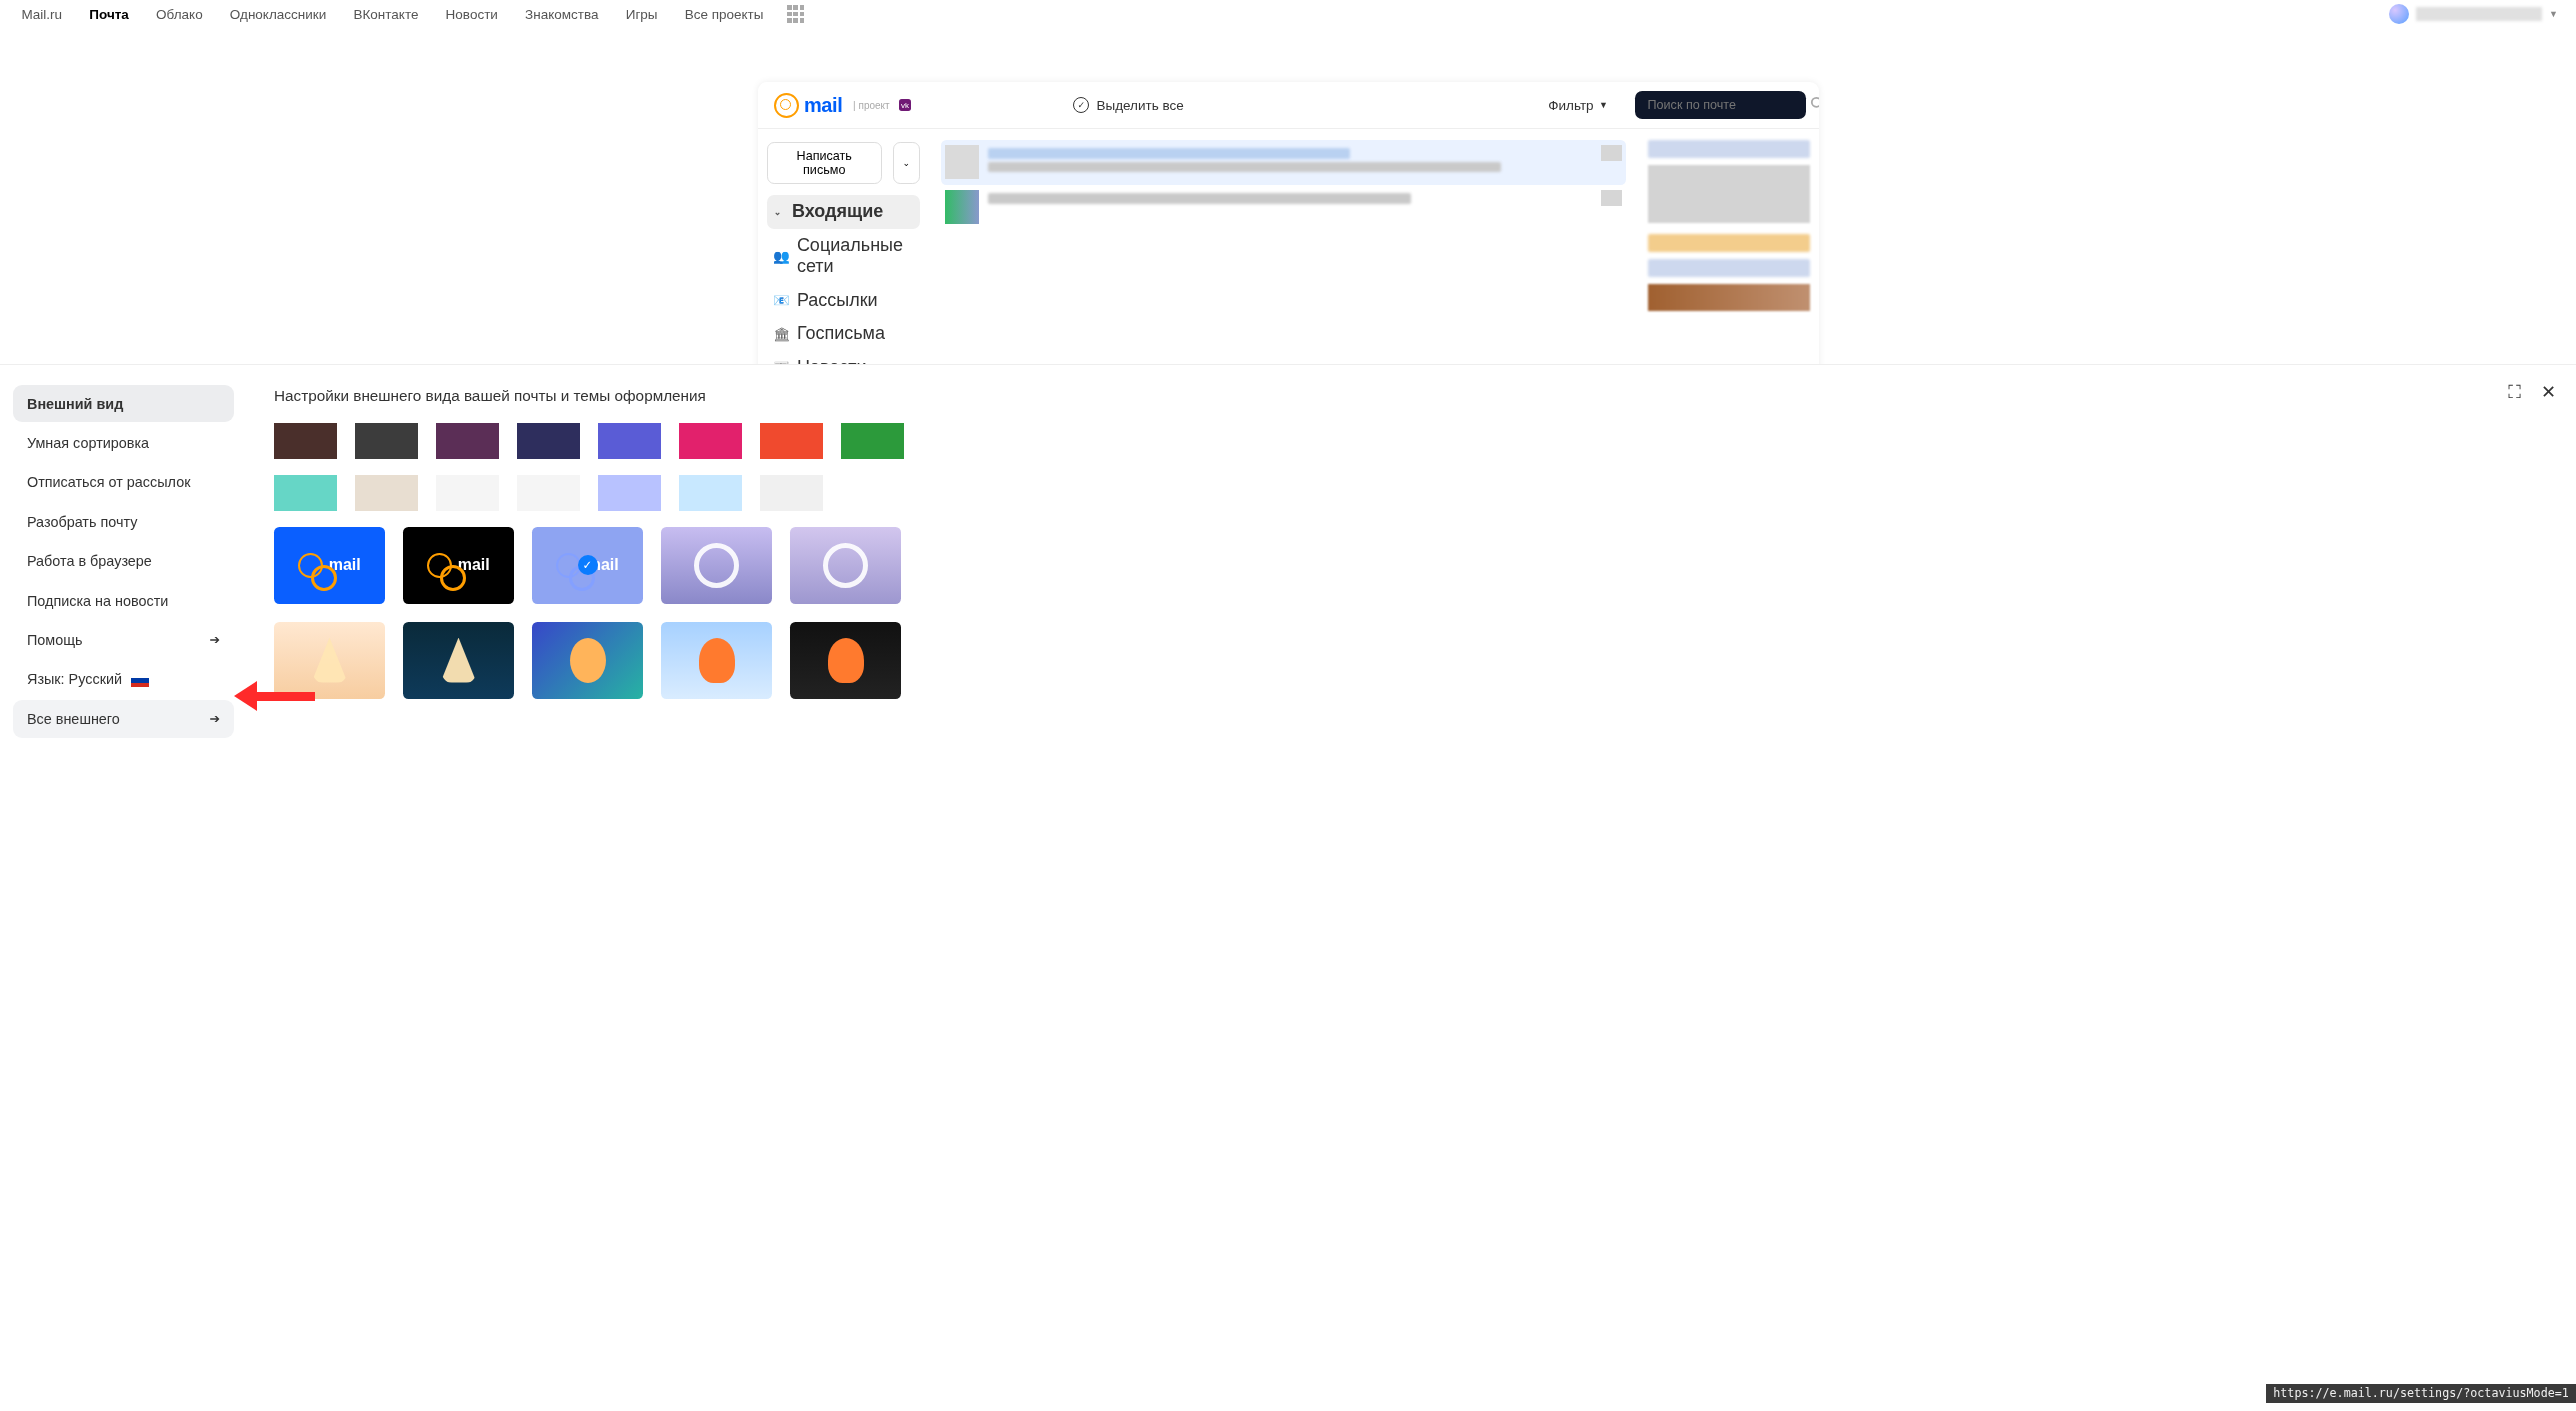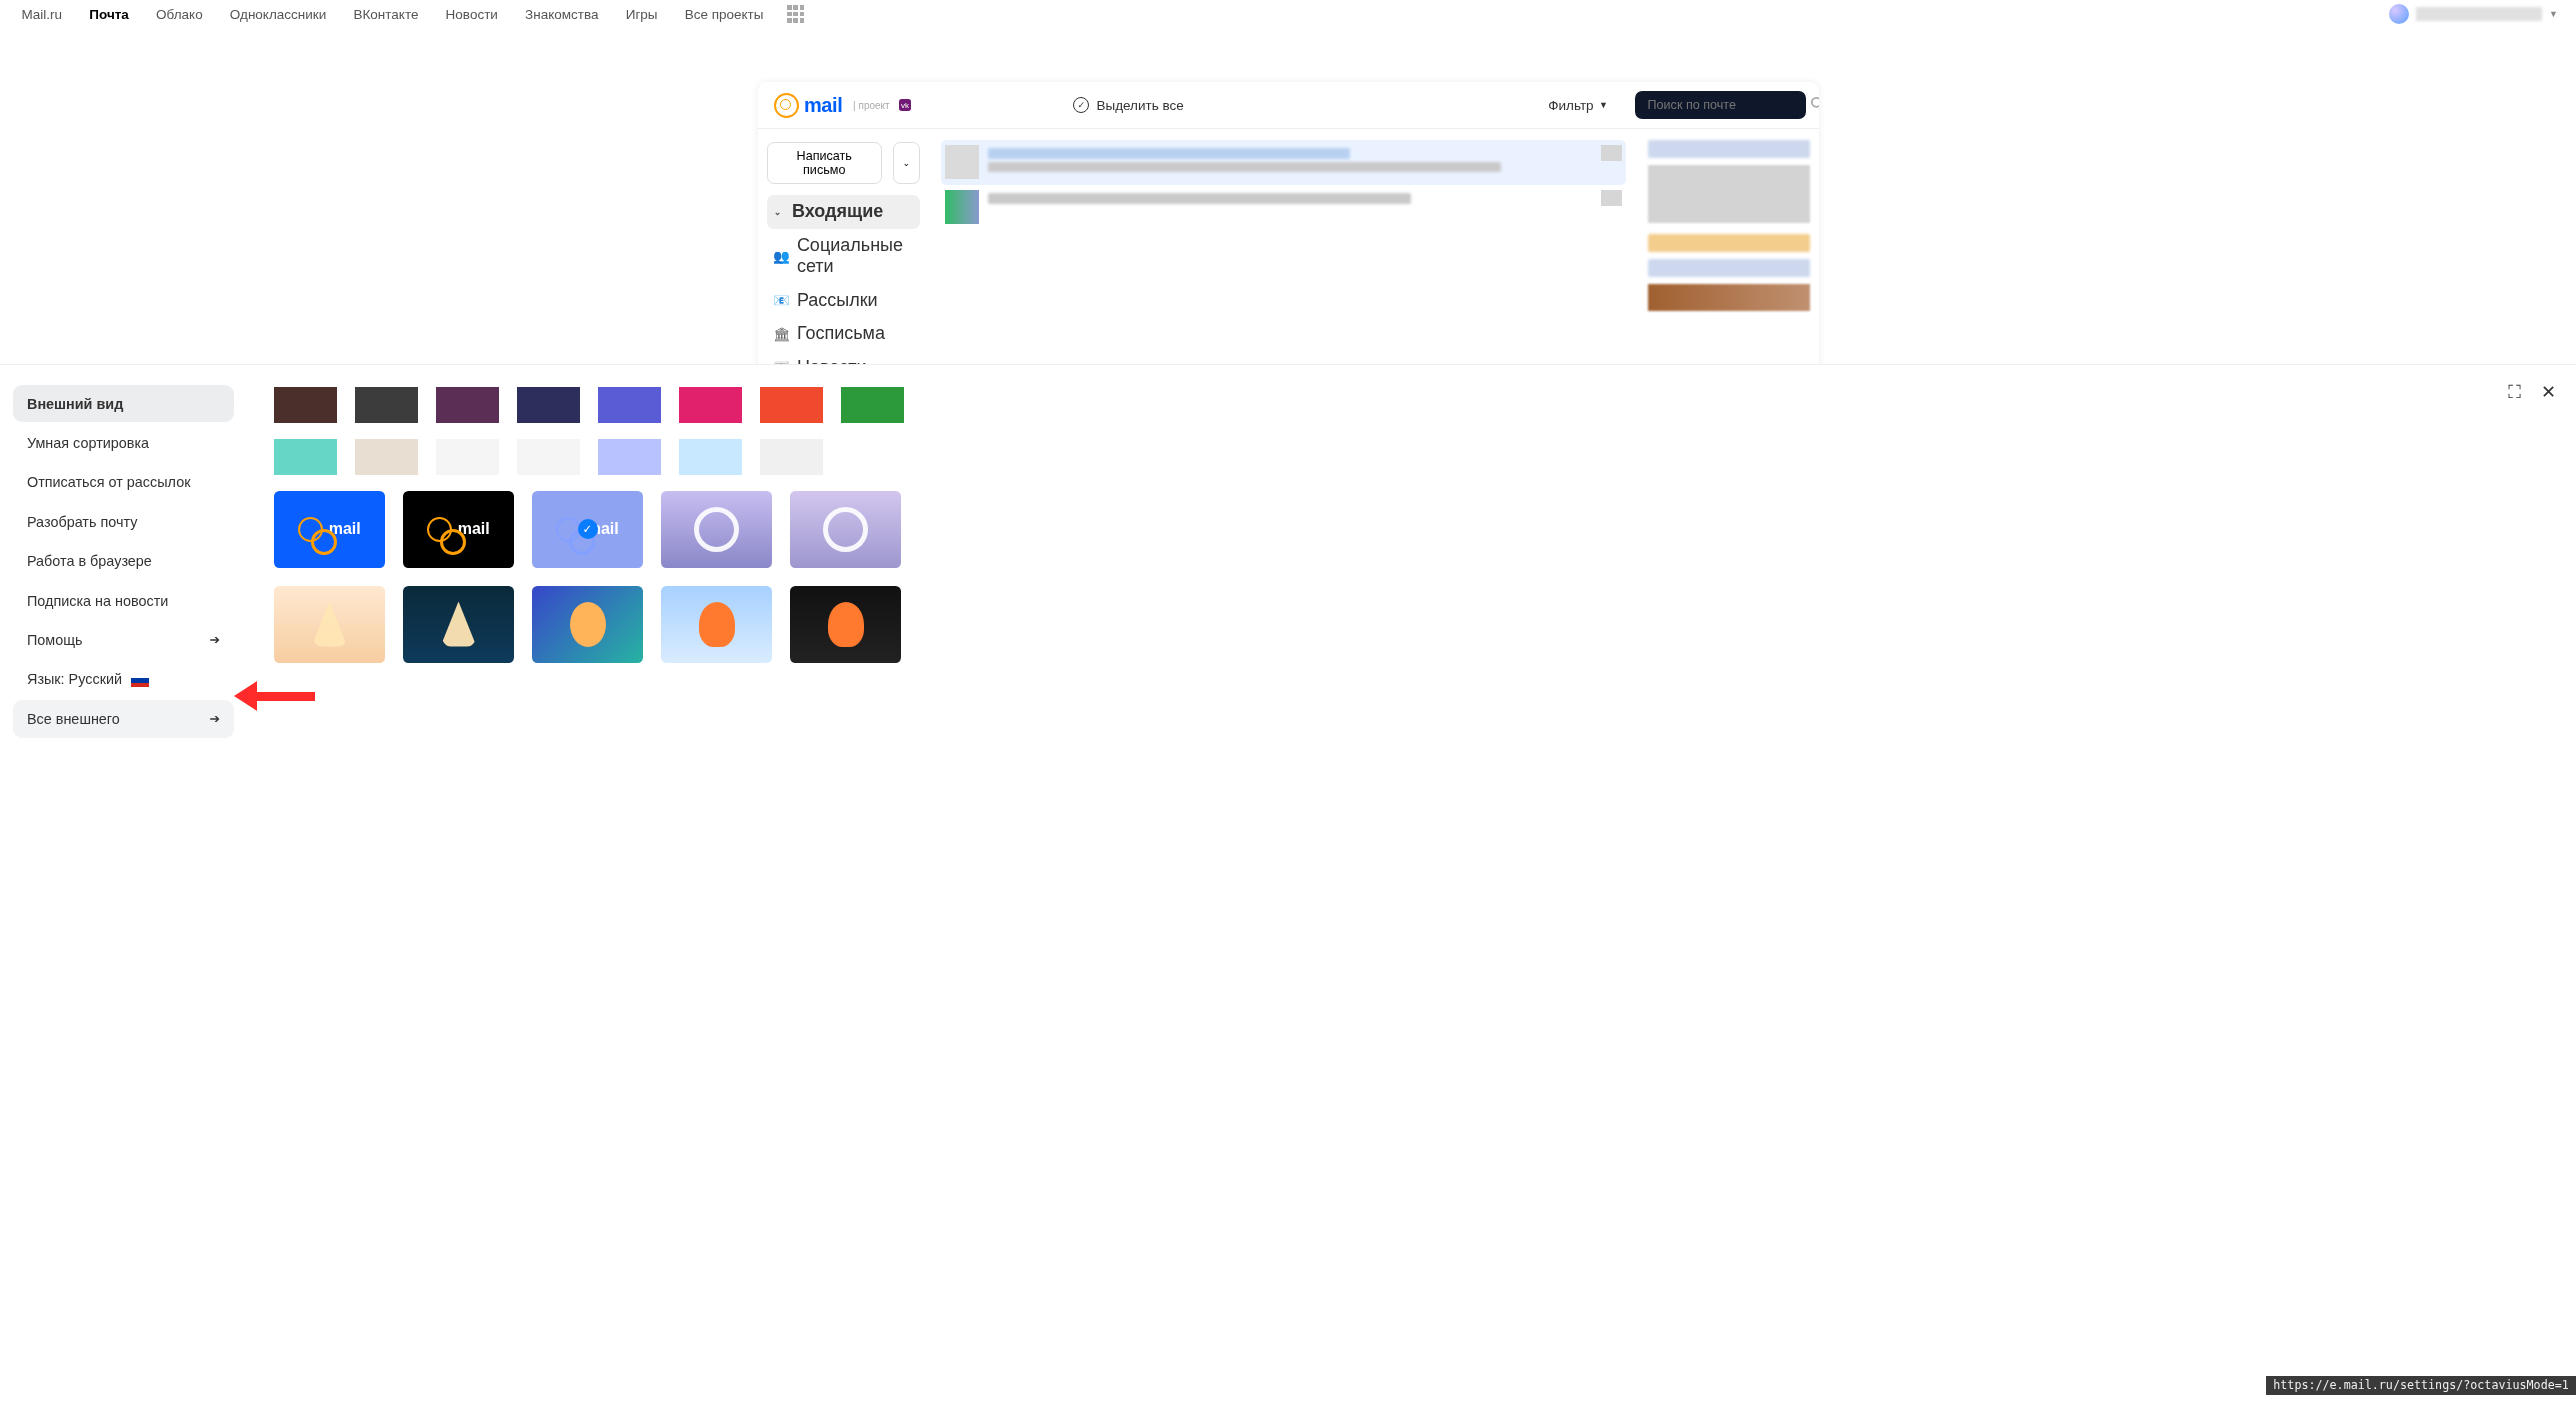--- a/index.html
+++ b/index.html
@@ -93,21 +93,21 @@
   .theme-label { color:#fff; font-weight:700; font-size:20px; margin-left:5.4px; }
 
   .modal-actions { position: absolute; top: 16px; right: 20px; display: flex; gap: 20px; }
   .modal-actions button { background: none; border: 0; font-size: 18px; cursor: pointer; color:#333; }
 
   
   .red-arrow { position: absolute; left: 234px; top: 681px; width: 81px; height: 32px; }
   .red-arrow-body { position:absolute; right:0; top: 10.8px; width: 58px; height: 9px; background: #ff2a2a; }
   .red-arrow-head { position:absolute; left:0; top:0; width:0; height:0; border-right: 23.4px solid #ff2a2a; border-top: 15.3px solid transparent; border-bottom: 15.3px solid transparent; }
 
-  .status-bar { position: absolute; right: 0; bottom: 16px; background: #3a3a3a; color: #efefef; font-family: monospace; font-size: 11.7px; padding: 2.7px 7.2px; }
+  .status-bar { position: absolute; right: 0; bottom: 8px; background: #3a3a3a; color: #efefef; font-family: monospace; font-size: 11.7px; padding: 2.7px 7.2px; }
 
   
   .settings-flex { display: flex; gap: 36px; align-items: flex-start; }
   .toggles-block { width: 288px; }
   .themes-block { flex: 1; }
 </style>
 </head>
 <body>
 
 <div class="portal-nav">
@@ -260,20 +260,21 @@
         <span>Все внешнего</span>
         <span class="arr">➔</span>
       </div>
   </div>
 
   <div class="settings-main">
     <div class="modal-actions">
       <button><span>⛶</span></button>
       <button><span>✕</span></button>
     </div>
+    <div class="settings-title">Настройки внешнего вида вашей почты и темы оформления</div>
 
     <div class="settings-flex">
 
       <div class="themes-block">
         <div class="color-row" id="color-row-1">
             <div class="swatch" style="background: rgb(74, 47, 43);"></div>
             <div class="swatch" style="background: rgb(60, 60, 60);"></div>
             <div class="swatch" style="background: rgb(91, 46, 86);"></div>
             <div class="swatch" style="background: rgb(46, 46, 93);"></div>
             <div class="swatch" style="background: rgb(90, 92, 214);"></div>

